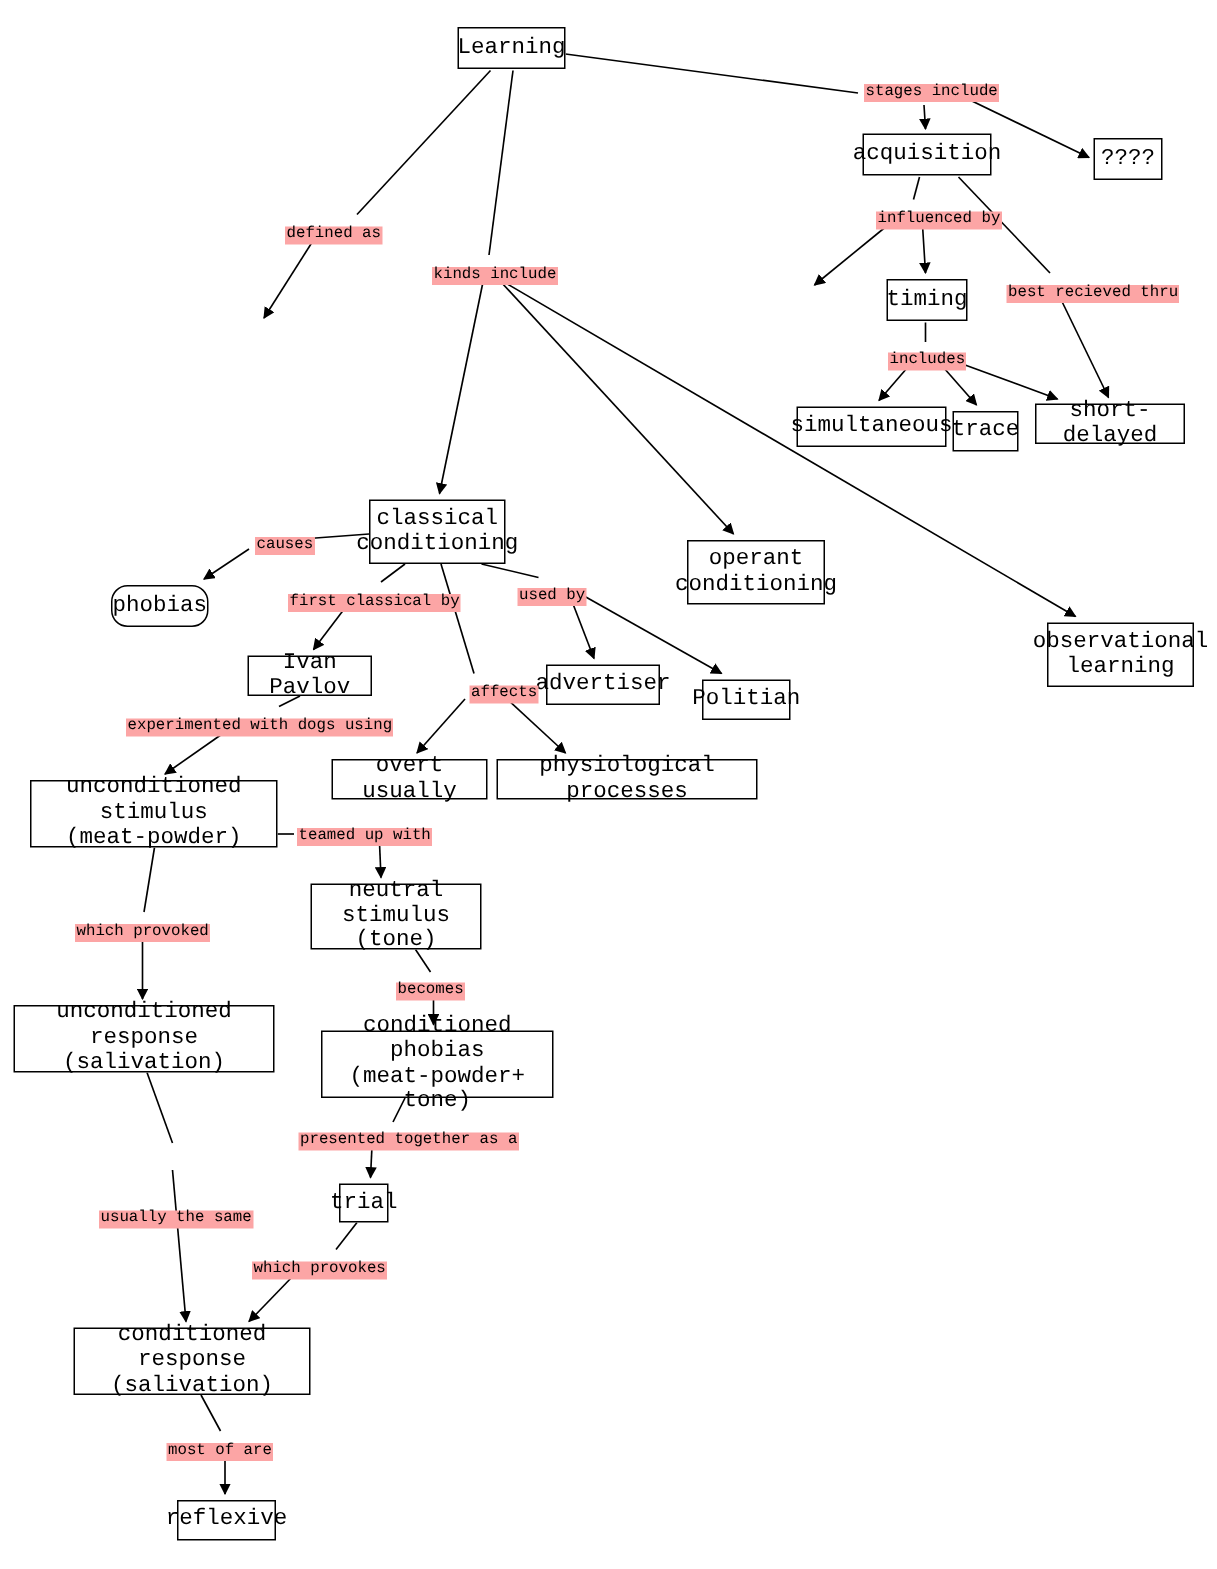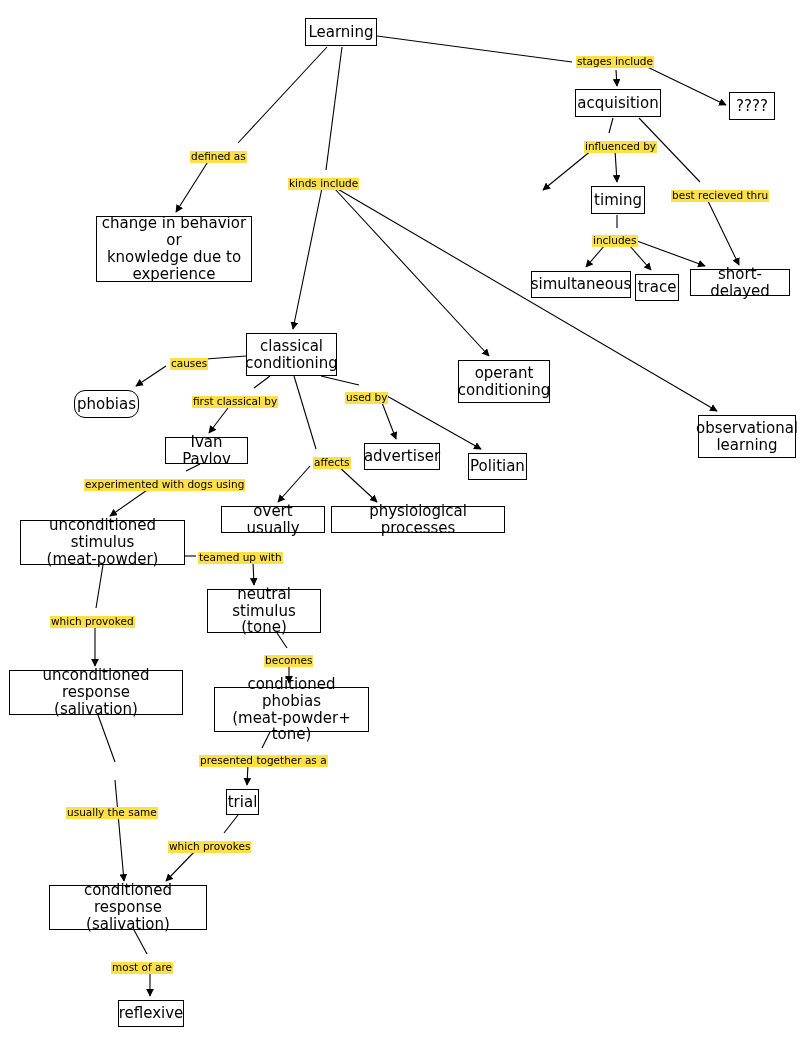--- a/index.html
+++ b/index.html
@@ -11,20 +11,21 @@
   body {
     font-family: "DejaVu Sans", sans-serif;
     color: #000000;
   }
   #map {
     position: relative;
     width: 811px;
     height: 1046px;
     background: #ffffff;
     overflow: hidden;
+    font-family: Liberation Mono, monospace;
   }
   #edges {
     position: absolute;
     left: 0;
     top: 0;
     width: 811px;
     height: 1046px;
     pointer-events: none;
   }
   .node {
@@ -40,21 +41,21 @@
     font-size: 15px;
     padding: 1px 4px;
     white-space: pre-line;
     z-index: 2;
   }
   .link-label {
     position: absolute;
     font-size: 10.5px;
     line-height: 1.1;
     white-space: nowrap;
-    background: #fde047;
+    background: #fca5a5;
     padding: 0 1px;
     z-index: 3;
     color: #000000;
   }
 </style>
 </head>
 <body>
 
 <div id="map">
 
@@ -126,23 +127,20 @@
       <path d="M 196 850 L 166 881" marker-end="url(#arrow)"></path>
 
       <path d="M 134 930 L 147 954"></path>
       <path d="M 150 970 L 150 996" marker-end="url(#arrow)"></path>
     </g>
   </svg>
 
   <div class="node" style="left: 305px; top: 18px; width: 72px; height: 28px;"><span>Learning</span></div>
   <div class="node" style="left: 575px; top: 89px; width: 86px; height: 28px;"><span>acquisition</span></div>
   <div class="node" style="left: 729px; top: 92px; width: 46px; height: 28px;"><span>????</span></div>
-  <div class="node" style="left: 96px; top: 216px; width: 156px; height: 66px;"><span>change in behavior or
-knowledge due to
-experience</span></div>
   <div class="node" style="left: 591px; top: 186px; width: 54px; height: 28px;"><span>timing</span></div>
   <div class="node" style="left: 531px; top: 271px; width: 100px; height: 27px;"><span>simultaneous</span></div>
   <div class="node" style="left: 635px; top: 274px; width: 44px; height: 27px;"><span>trace</span></div>
   <div class="node" style="left: 690px; top: 269px; width: 100px; height: 27px;"><span>short-delayed</span></div>
   <div class="node" style="left: 246px; top: 333px; width: 91px; height: 43px;"><span>classical
 conditioning</span></div>
   <div class="node" style="left: 458px; top: 360px; width: 92px; height: 43px;"><span>operant
 conditioning</span></div>
   <div class="node" style="left: 698px; top: 415px; width: 98px; height: 43px;"><span>observational
 learning</span></div>

